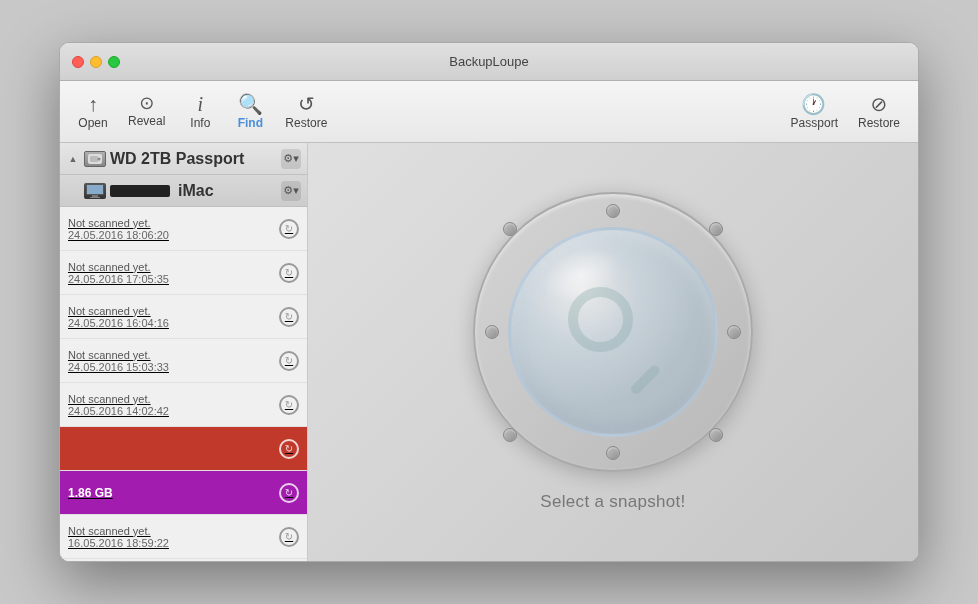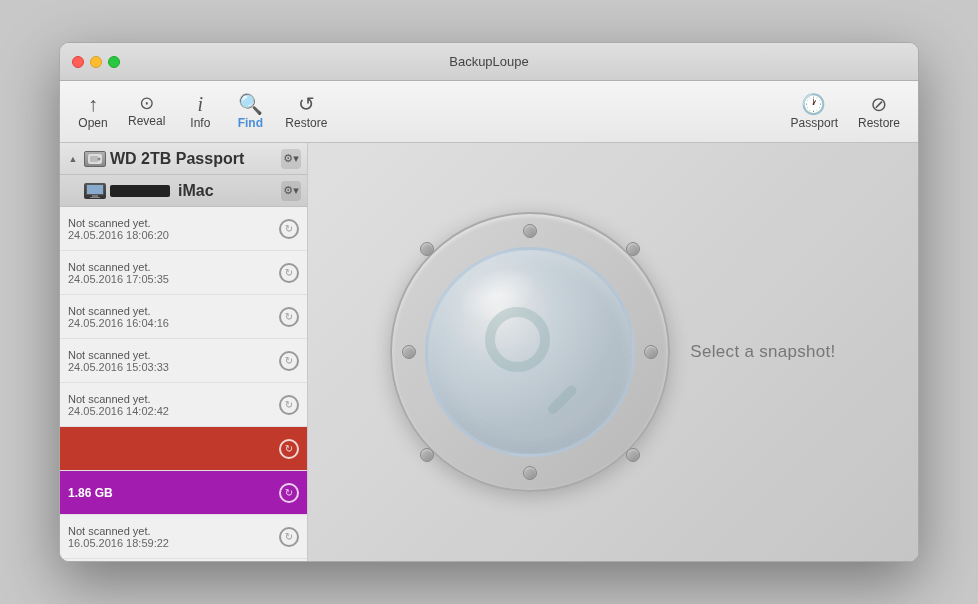--- a/index.html
+++ b/index.html
@@ -181,20 +181,21 @@
       align-items: center;
       justify-content: center;
       font-size: 9px;
       color: #666;
       cursor: pointer;
       flex-shrink: 0;
     }
     .sidebar-list {
       flex: 1;
       overflow-y: auto;
+      text-decoration: underline;
     }
     .snapshot-item {
       display: flex;
       align-items: center;
       padding: 4px 8px 4px 8px;
       border-bottom: 1px solid #e0e0e0;
       cursor: pointer;
       min-height: 44px;
     }
     .snapshot-item.selected-red { background: #c0392b; }
@@ -242,21 +243,21 @@
       overflow: hidden;
     }
     .main-panel-bg {
       position: absolute;
       inset: 0;
       background: linear-gradient(135deg, #e0e0e0 0%, #c5c5c5 100%);
     }
     
     .magnifier-container {
       display: flex;
-      flex-direction: row;
+      flex-direction: column;
       align-items: center;
       gap: 20px;
       position: relative;
       z-index: 1;
     }
     .magnifier {
       width: 280px;
       height: 280px;
       position: relative;
     }

